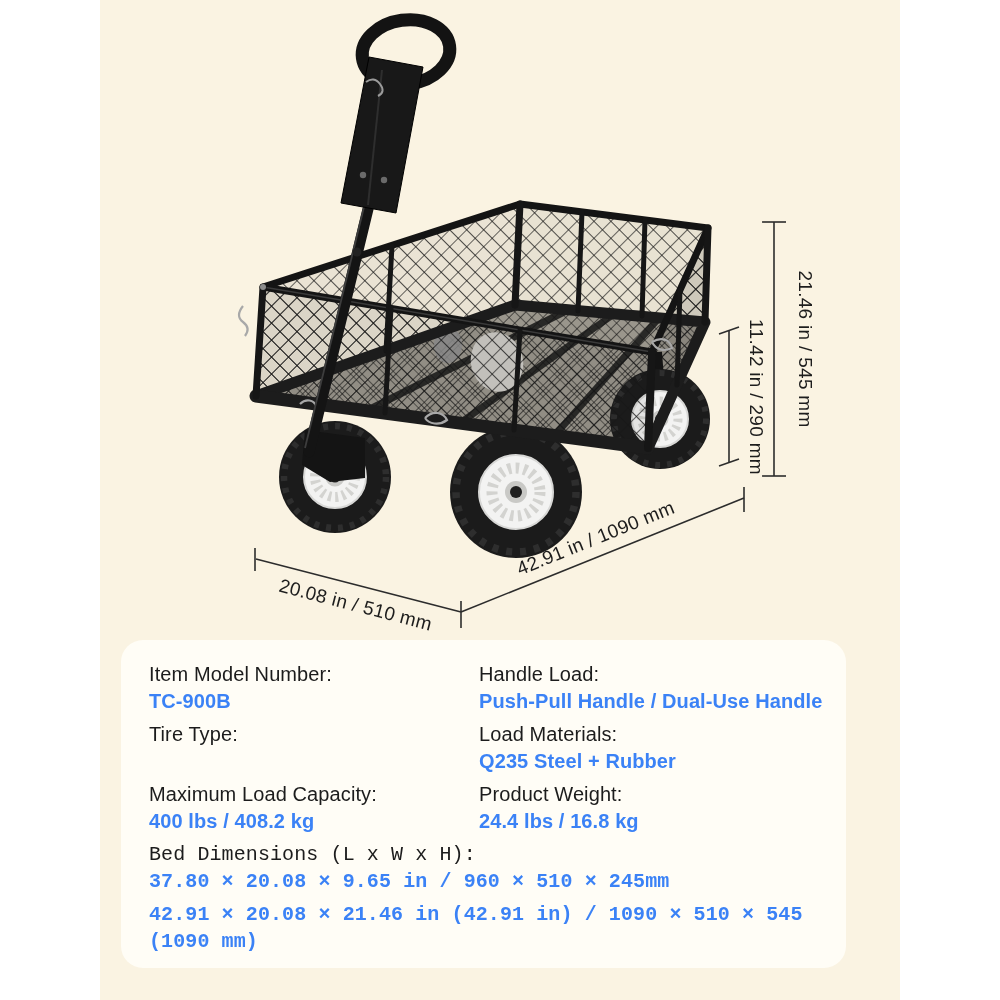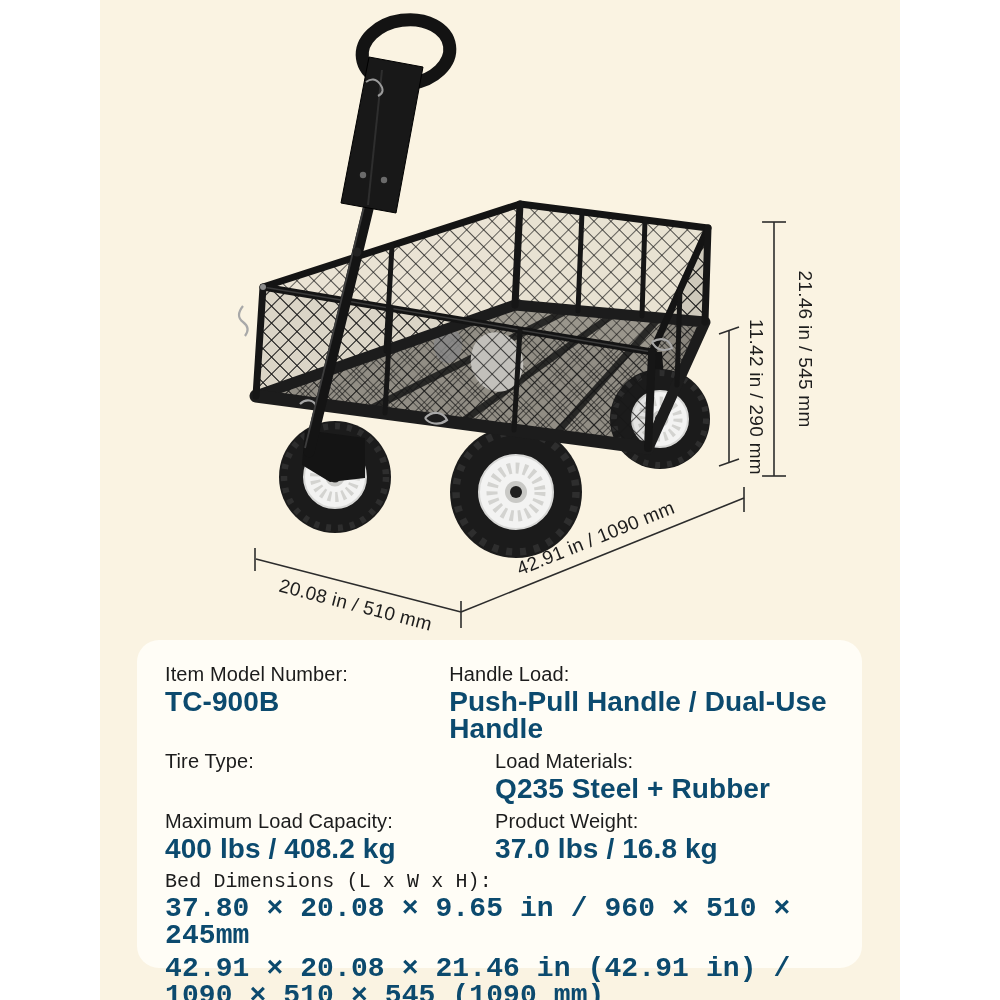--- a/index.html
+++ b/index.html
@@ -1,27 +1,27 @@
 <!DOCTYPE html>
 <html><head>
 <meta charset="utf-8">
 <style>
   html,body{margin:0;padding:0;background:#ffffff;}
   .page{position:relative;width:1000px;height:1000px;background:#ffffff;overflow:hidden;
         font-family:"Liberation Sans",sans-serif;}
   .canvas{position:absolute;left:100px;top:0;width:800px;height:1000px;background:#FAF3E2;}
   .scene{position:absolute;left:100px;top:0;width:800px;height:640px;}
-  .panel{position:absolute;left:137px;top:640px;width:725px;height:328px;background:#FFFDF6;
+  .panel{position:absolute;left:121px;top:640px;width:725px;height:328px;background:#FFFDF6;
          border-radius:22px;padding:21px 0 0 28px;box-sizing:border-box;}
   .row{display:flex;margin-bottom:6px;}
   .pair{width:330px;}
   .pair.r{width:auto;}
   .pair.wide{width:660px;margin-bottom:6px;font-family:Liberation Mono, monospace;}
   .lbl{font-size:20px;line-height:27px;color:#1C1C1C;font-weight:400;letter-spacing:.1px;}
-  .val{font-size:28px;line-height:27px;color:#0c4a6e;font-weight:700;letter-spacing:.1px;}
+  .val{font-size:20px;line-height:27px;color:#3b82f6;font-weight:700;letter-spacing:.1px;}
   svg text{font-family:"Liberation Sans",sans-serif;font-size:19px;fill:#1D1D1D;letter-spacing:.3px;}
 </style>
 </head>
 <body>
 
 <div class="page">
   <div class="canvas"></div>
 
   <svg class="scene" width="800" height="640" viewBox="100 0 800 640">
     <defs>
@@ -181,21 +181,21 @@
         <div class="val">Q235 Steel + Rubber</div>
       </div>
     </div>
     <div class="row">
       <div class="pair">
         <div class="lbl">Maximum Load Capacity:</div>
         <div class="val">400 lbs / 408.2 kg</div>
       </div>
       <div class="pair r">
         <div class="lbl">Product Weight:</div>
-        <div class="val">37.0 lbs / 16.8 kg</div>
+        <div class="val">24.4 lbs / 16.8 kg</div>
       </div>
     </div>
     <div class="pair wide">
       <div class="lbl">Bed Dimensions (L x W x H):</div>
       <div class="val">37.80 × 20.08 × 9.65 in / 960 × 510 × 245mm</div>
     </div>
     <div class="pair wide">
       <div class="val">42.91 × 20.08 × 21.46 in (42.91 in) / 1090 × 510 × 545 (1090 mm)</div>
     </div>
   </div>

